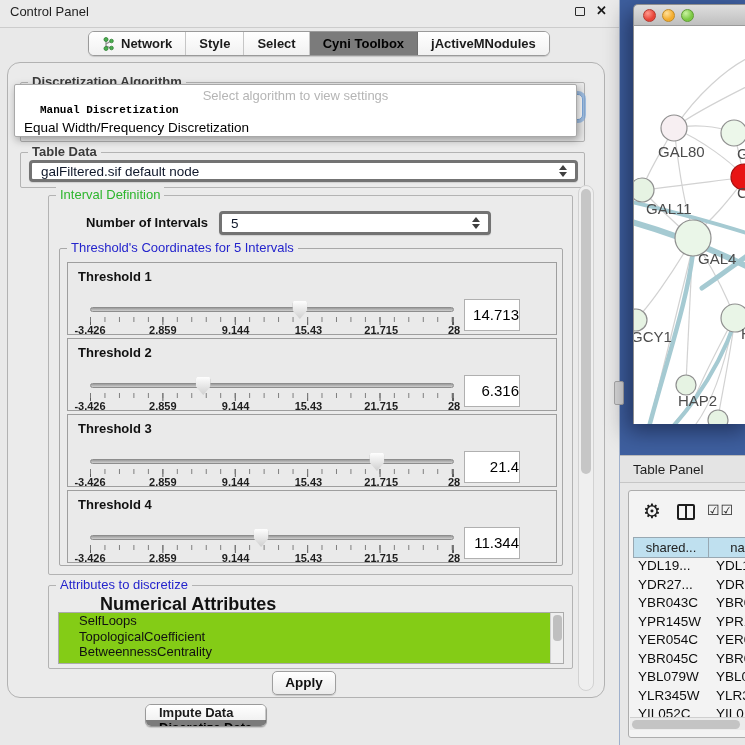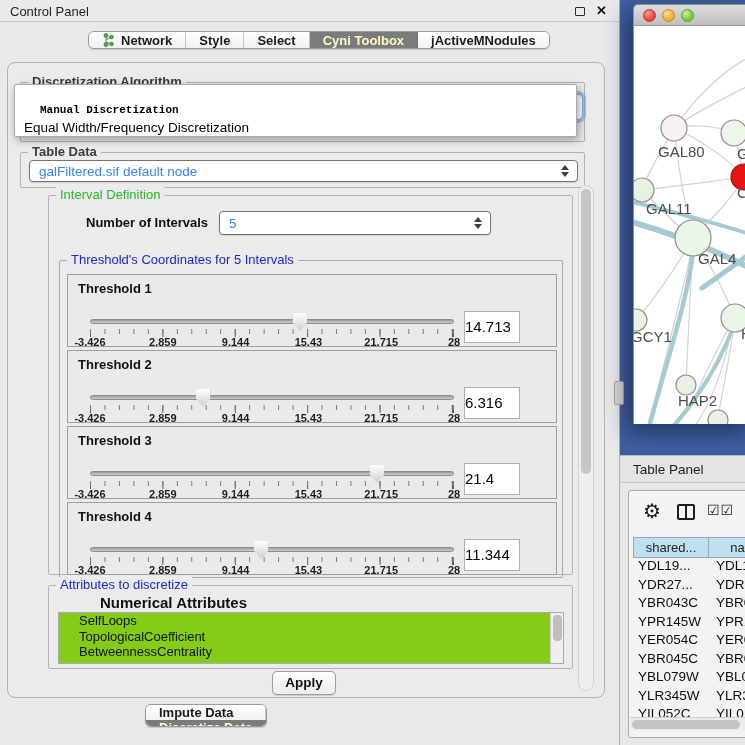--- a/index.html
+++ b/index.html
@@ -1,75 +1,75 @@
 <!DOCTYPE html>
 <html><head>
 <meta charset="utf-8">
 <style>
   * { margin:0; padding:0; box-sizing:border-box; }
   body { font-family:"Liberation Sans", sans-serif; }
   .stage { position:relative; width:745px; height:745px; background:#3e5f9f; overflow:hidden; font-family:"Liberation Sans",sans-serif; }
 
   
   .control-panel { position:absolute; left:0; top:0; width:620px; height:745px; background:#e9e9e9; border-right:1px solid #9fb0cc; }
-  .cp-titlebar { position:absolute; left:0; top:0; width:100%; height:22px; background:#eaeaea; border-bottom:1px solid #cccccc; }
+  .cp-titlebar { position:absolute; left:0; top:0; width:100%; height:28px; background:#eaeaea; border-bottom:1px solid #cccccc; }
   .cp-title { position:absolute; left:10px; top:4px; font-size:13px; color:#1f1f1f; }
   .float-icon { position:absolute; right:34px; top:7px; width:10px; height:9px; border:1.5px solid #2a2a2a; border-radius:1px; }
   .close-icon { position:absolute; right:12px; top:3px; font-size:13px; font-weight:bold; color:#1a1a1a; cursor:default; }
 
   
-  .segbar { display:flex; height:18px; border:1px solid #9a9a9a; border-radius:6px; overflow:hidden; background:#fdfdfd; box-shadow:0 1px 1px rgba(0,0,0,.15); }
+  .segbar { display:flex; height:25px; border:1px solid #9a9a9a; border-radius:6px; overflow:hidden; background:#fdfdfd; box-shadow:0 1px 1px rgba(0,0,0,.15); }
   .seg { display:flex; align-items:center; padding:0 13px; font-size:13px; font-weight:bold; color:#1b1b1b; background:linear-gradient(#ffffff,#f1f1f1); border-right:1px solid #c6c6c6; white-space:nowrap; }
   .seg:last-child { border-right:none; }
-  .seg.active { background:#7b7b7b; color:#fef9c3; border-right:1px solid #6e6e6e; }
+  .seg.active { background:#7b7b7b; color:#000000; border-right:1px solid #6e6e6e; }
   .top-tabs { position:absolute; left:88px; top:31px; }
   .bottom-tabs { position:absolute; left:145px; top:704px; height:23px;flex-direction:column; }
   .bottom-tabs .seg { font-size:13px; }
   .net-icon { width:13px; height:14px; margin-right:6px; }
 
   
-  .main-panel { position:absolute; left:7px; top:62px; width:598px; height:636px; background:#ebebeb; border:1px solid #b2b2b2; border-radius:8px; }
+  .main-panel { position:absolute; left:7px; top:62px; width:598px; height:636px; background:#ebebeb; border:1px solid #b2b2b2; border-radius:13px; }
   .group { position:absolute; border:1px solid #b3b3b3; border-radius:2px; }
   .legend { position:absolute; top:-9px; left:7px; background:#ebebeb; padding:0 4px; font-size:13px; white-space:nowrap; }
   .legend.dark { color:#3c3c3c; font-weight:bold; }
   .legend.green { color:#2db52d; }
   .legend.blue { color:#2424cc; }
 
   .algo-group { left:12px; top:19px; width:565px; height:60px; }
   .algo-combo { position:absolute; left:8px; top:11px; width:554px; height:26px; background:#ffffff; border:1px solid #7da9dd; border-radius:5px; box-shadow:0 0 0 3px rgba(120,167,222,.65); }
 
   .dropdown-popup { position:absolute; left:6px; top:21px; width:563px; height:53px; background:#ffffff; border:1px solid #a9a9a9; border-radius:2px; box-shadow:2px 3px 8px rgba(0,0,0,.35); z-index:9; }
   .popup-prompt { position:absolute; left:0; right:0; top:3px; text-align:center; font-size:13px; color:#b5b5b5; }
   .popup-opt1 { position:absolute; left:25px; top:19px; font-size:11px; font-weight:bold; color:#000;font-family:Liberation Mono, monospace; }
   .popup-opt2 { position:absolute; left:9px; top:35px; font-size:13.5px; color:#000; }
 
   .tdata-group { left:12px; top:89px; width:565px; height:36px; }
-  .combo { position:absolute; background:#ffffff; border:1px solid #737373; border-radius:4px; box-shadow:0 1px 1px rgba(0,0,0,.12); font-size:13.5px; color:#3b82f6; }
+  .combo { position:absolute; background:#ffffff; border:3px solid #737373; border-radius:4px; box-shadow:0 1px 1px rgba(0,0,0,.12); font-size:13.5px; color:#0f172a; }
   .combo .cval { position:absolute; left:9px; top:50%; transform:translateY(-50%); white-space:nowrap; }
   .spin { position:absolute; right:8px; top:50%; transform:translateY(-50%); display:flex; flex-direction:column; gap:2px; }
   .spin .tri-up { width:0; height:0; border-left:4px solid transparent; border-right:4px solid transparent; border-bottom:5px solid #3f3f3f; }
   .spin .tri-down { width:0; height:0; border-left:4px solid transparent; border-right:4px solid transparent; border-top:5px solid #3f3f3f; }
   .tdata-combo { left:8px; top:7px; width:549px; height:22px; }
 
   .interval-group { left:40px; top:132px; width:525px; height:380px; }
   .count-label { position:absolute; left:37px; top:19px; font-size:13px; font-weight:bold; color:#111; }
   .count-combo { left:170px; top:15px; width:272px; height:24px; }
-  .thr-group { left:10px; top:52px; width:504px; height:318px; border-color:#a8a8a8;margin-top:12px; }
+  .thr-group { left:10px; top:52px; width:504px; height:318px; border-color:#a8a8a8; }
   .thr-row { position:absolute; left:7px; width:490px; height:73px; border:1px solid #9e9e9e; background:#eaeaea; }
   .thr-label { position:absolute; left:10px; top:6px; font-size:13px; font-weight:bold; color:#111; }
   .slider-track { position:absolute; left:22px; top:44px; width:364px; height:5px; background:linear-gradient(#9b9b9b,#cfcfcf); border:1px solid #8d8d8d; border-radius:3px; }
   .slider-thumb { position:absolute; top:-7px; width:15px; height:18px; transform:translateX(-50%); background:linear-gradient(#fefefe,#cfcfcf); clip-path:polygon(10% 0,90% 0,100% 14%,100% 52%,50% 100%,0 52%,0 14%); filter:drop-shadow(0 0 1px #777); }
   .ticks-min { position:absolute; left:22px; top:54px; width:364px; height:5px; background-image:linear-gradient(90deg,#7a7a7a 1px,transparent 1px); background-size:calc((100% - 1px)/25) 100%; border-right:1px solid #7a7a7a; }
   .ticks-maj { position:absolute; left:22px; top:54px; width:364px; height:8px; background-image:linear-gradient(90deg,#5a5a5a 1px,transparent 1px); background-size:calc((100% - 1px)/5) 100%; border-right:1px solid #5a5a5a; }
   .scale-row { position:absolute; left:22px; top:61px; width:364px; height:12px; }
   .scale-lab { position:absolute; transform:translateX(-50%); font-size:11px; font-weight:bold; color:#1d1d1d; white-space:nowrap; }
-  .thr-value { position:absolute; left:396px; top:36px; width:56px; height:32px; background:#fff; border:1px solid #b0b0b0; font-size:15px; color:#000; text-align:left; line-height:30px; padding-right:6px; }
+  .thr-value { position:absolute; left:396px; top:36px; width:56px; height:32px; background:#fff; border:1px solid #b0b0b0; font-size:15px; color:#000; text-align:right; line-height:30px; }
 
   .attr-group { left:40px; top:522px; width:525px; height:84px; }
-  .attr-sublabel { position:absolute; left:8px; top:8px; font-size:15px; font-weight:bold; color:#111;padding-left:43px; }
+  .attr-sublabel { position:absolute; left:8px; top:8px; font-size:18px; font-weight:bold; color:#111;padding-left:43px; }
   .attr-list { position:absolute; left:9px; top:26px; width:506px; height:52px; background:#84cc16; border:1px solid #ababab; overflow:hidden;padding-left:12px; }
   .attr-item { font-size:13px; color:#111; padding-left:8px; line-height:15.5px; white-space:nowrap; }
   .attr-vscroll { position:absolute; right:0; top:0; width:13px; height:100%; background:#efefef; border-left:1px solid #d0d0d0; }
   .attr-vthumb { position:absolute; left:2px; top:2px; width:9px; height:26px; background:#bfbfbf; border-radius:4px; }
 
   .apply-btn { position:absolute; left:264px; top:608px; width:64px; height:24px; background:linear-gradient(#ffffff,#ebebeb); border:1px solid #9f9f9f; border-radius:5px; font-size:13.5px; font-weight:bold; color:#111; text-align:center; line-height:22px; box-shadow:0 1px 1px rgba(0,0,0,.15); font-family:"Liberation Sans",sans-serif; }
 
   .main-vscroll { position:absolute; left:570px; top:122px; width:16px; height:506px; background:#efefef; border:1px solid #d2d2d2; border-radius:8px; }
   .main-vthumb { position:absolute; left:2px; top:3px; width:10px; height:285px; background:#c6c6c6; border-radius:5px; }
 
@@ -143,20 +143,21 @@
     </div>
 
     <div class="main-panel">
 
       <div class="group algo-group">
         <span class="legend dark">Discretization Algorithm</span>
         <div class="algo-combo"></div>
       </div>
 
       <div class="dropdown-popup">
+        <div class="popup-prompt">Select algorithm to view settings</div>
         <div class="popup-opt1">Manual Discretization</div>
         <div class="popup-opt2">Equal Width/Frequency Discretization</div>
       </div>
 
       <div class="group tdata-group">
         <span class="legend dark">Table Data</span>
         <div class="combo tdata-combo">
           <span class="cval">galFiltered.sif default node</span>
           <span class="spin">
               <span class="tri-up"></span>

